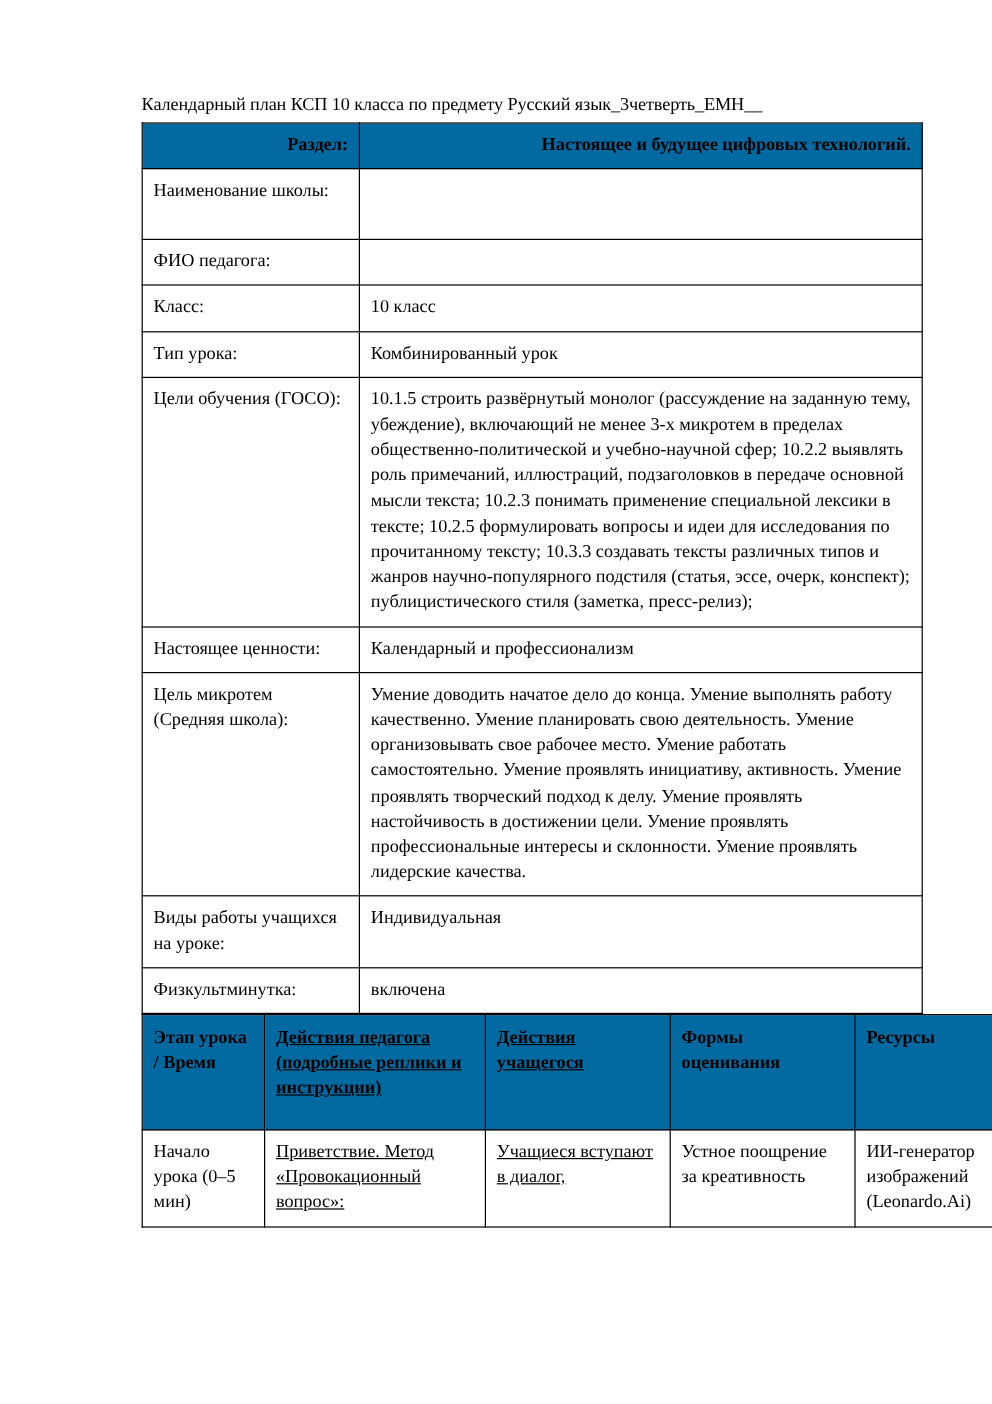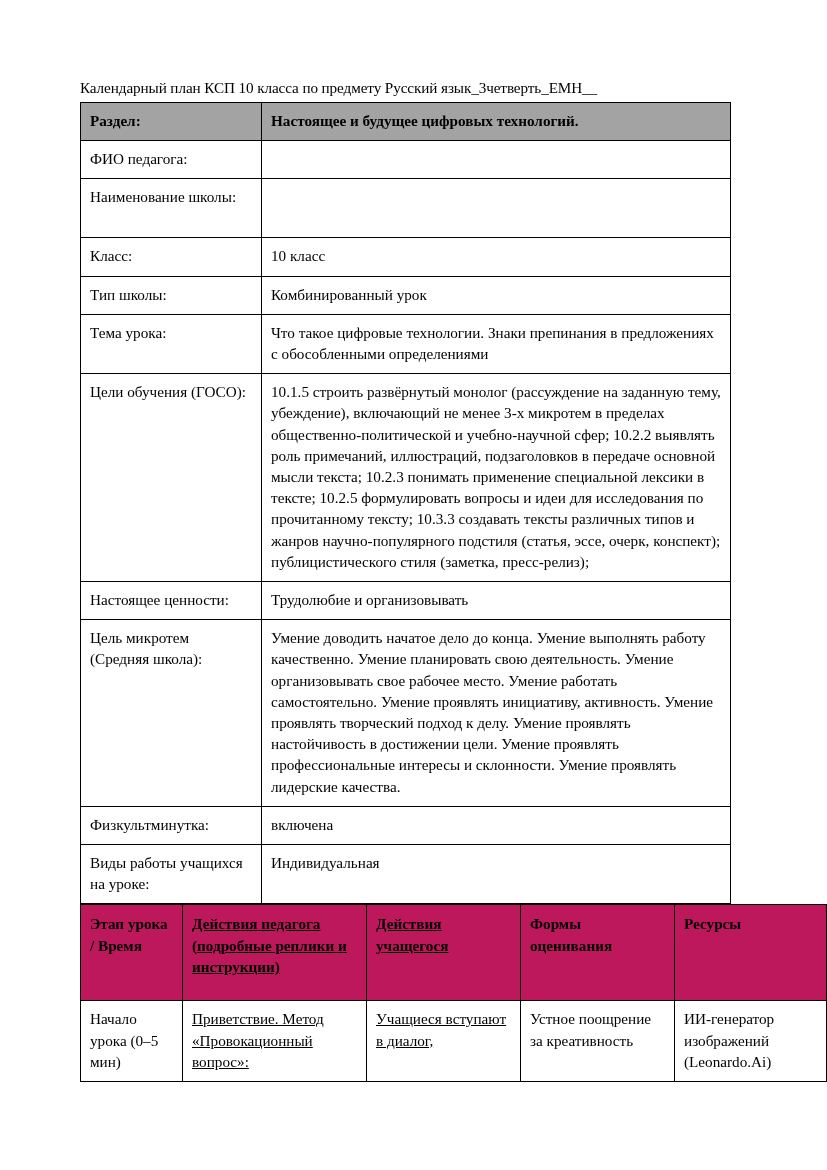--- a/index.html
+++ b/index.html
@@ -12,21 +12,21 @@
     height: 1170px;
     font-family: "Liberation Serif", "DejaVu Serif", serif;
     color: #000000;
     -webkit-font-smoothing: antialiased;
   }
   .page {
     position: relative;
     width: 827px;
     height: 936px;
     box-sizing: border-box;
-    padding: 78px 58px 0 80px;
+    padding: 78px 58px 0 118px;
   }
   .doc-title {
     font-size: 15.2px;
     line-height: 19px;
     margin: 0 0 5px 0;
     white-space: nowrap;
     letter-spacing: -0.1px;
   }
   table.info, table.flow {
     border-collapse: collapse;
@@ -39,36 +39,37 @@
     vertical-align: top;
     padding: 7px 9px 9px 9px;
     font-size: 15.2px;
     line-height: 21.2px;
     font-family: "Liberation Serif", "DejaVu Serif", serif;
   }
   table.info td.label {
     width: 162px;
   }
   table.info tr.shaded td {
-    background: #a3a3a3;
+    background: #0369a1;
     font-weight: bold;
+    text-align: right;
   }
   td.val, td.label {
     word-wrap: break-word;
   }
   td.empty-cell {
     height: 20px;
   }
   .flow-label {
     font-size: 15.2px;
     line-height: 19px;
     margin: 4px 0 4px 0;
   }
   table.flow th {
-    background: #be185d;
+    background: #0369a1;
     font-weight: bold;
     text-align: left;
     vertical-align: top;
     padding: 8px 9px 9px 9px;
   }
   .c1 { width: 83px; }
   .c2 { width: 165px; text-decoration: underline; }
   .c3 { width: 135px; text-decoration: underline; }
   .c4 { width: 135px; }
   .c5 { width: 133px; }
@@ -84,68 +85,64 @@
   <table class="info">
     <tbody>
 
       <tr class="shaded">
         <td class="label">Раздел:</td>
         <td class="val">Настоящее и будущее цифровых технологий.</td>
       </tr>
 
 
       <tr>
-        <td class="label">ФИО педагога:</td>
-        <td class="val empty-cell"></td>
+        <td class="label">Наименование школы:</td>
+        <td class="val empty-cell" style="height:42px;"></td>
       </tr>
 
       <tr>
-        <td class="label">Наименование школы:</td>
-        <td class="val empty-cell" style="height:42px;"></td>
+        <td class="label">ФИО педагога:</td>
+        <td class="val empty-cell"></td>
       </tr>
 
 
       <tr>
         <td class="label">Класс:</td>
         <td class="val">10 класс</td>
       </tr>
 
       <tr>
-        <td class="label">Тип школы:</td>
+        <td class="label">Тип урока:</td>
         <td class="val">Комбинированный урок</td>
       </tr>
 
-      <tr>
-        <td class="label">Тема урока:</td>
-        <td class="val">Что такое цифровые технологии. Знаки препинания в предложениях с обособленными определениями</td>
-      </tr>
 
       <tr>
         <td class="label">Цели обучения (ГОСО):</td>
         <td class="val">10.1.5 строить развёрнутый монолог (рассуждение на заданную тему, убеждение), включающий не менее 3-х микротем в пределах общественно-политической и учебно-научной сфер; 10.2.2 выявлять роль примечаний, иллюстраций, подзаголовков в передаче основной мысли текста; 10.2.3 понимать применение специальной лексики в тексте; 10.2.5 формулировать вопросы и идеи для исследования по прочитанному тексту; 10.3.3 создавать тексты различных типов и жанров научно-популярного подстиля (статья, эссе, очерк, конспект); публицистического стиля (заметка, пресс-релиз);</td>
       </tr>
 
       <tr>
         <td class="label">Настоящее ценности:</td>
-        <td class="val">Трудолюбие и организовывать</td>
+        <td class="val">Календарный и профессионализм</td>
       </tr>
 
       <tr>
         <td class="label">Цель микротем (Средняя школа):</td>
         <td class="val">Умение доводить начатое дело до конца. Умение выполнять работу качественно. Умение планировать свою деятельность. Умение организовывать свое рабочее место. Умение работать самостоятельно. Умение проявлять инициативу, активность. Умение проявлять творческий подход к делу. Умение проявлять настойчивость в достижении цели. Умение проявлять профессиональные интересы и склонности. Умение проявлять лидерские качества.</td>
       </tr>
 
       <tr>
-        <td class="label">Физкультминутка:</td>
-        <td class="val">включена</td>
+        <td class="label">Виды работы учащихся на уроке:</td>
+        <td class="val">Индивидуальная</td>
       </tr>
 
       <tr>
-        <td class="label">Виды работы учащихся на уроке:</td>
-        <td class="val">Индивидуальная</td>
+        <td class="label">Физкультминутка:</td>
+        <td class="val">включена</td>
       </tr>
 
     </tbody>
   </table>
 
 
   <table class="flow">
     <thead>
       <tr>
         <th class="c1 hdr-cell-tall">Этап урока / Время</th>

